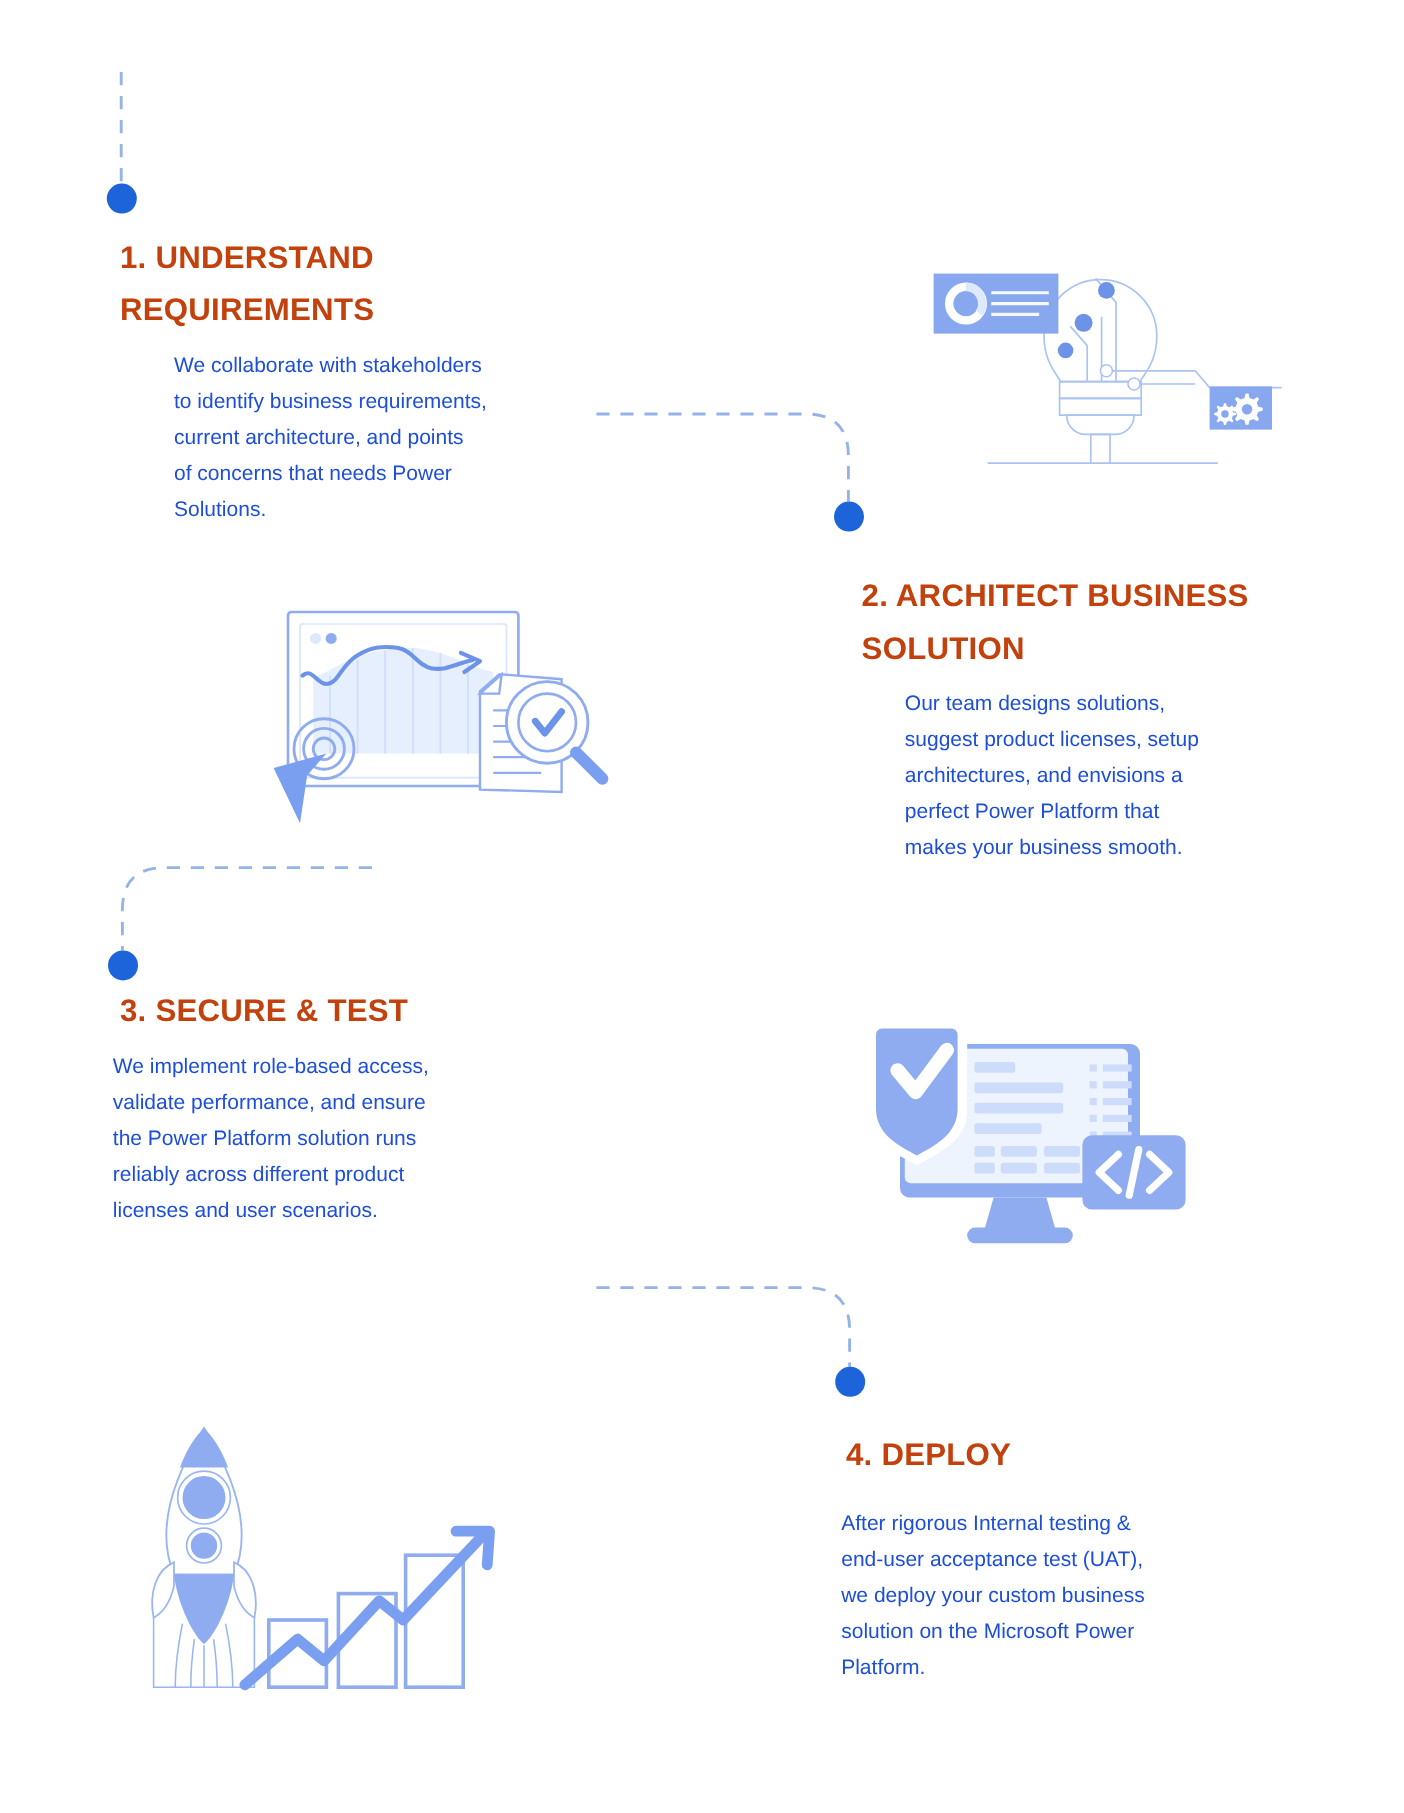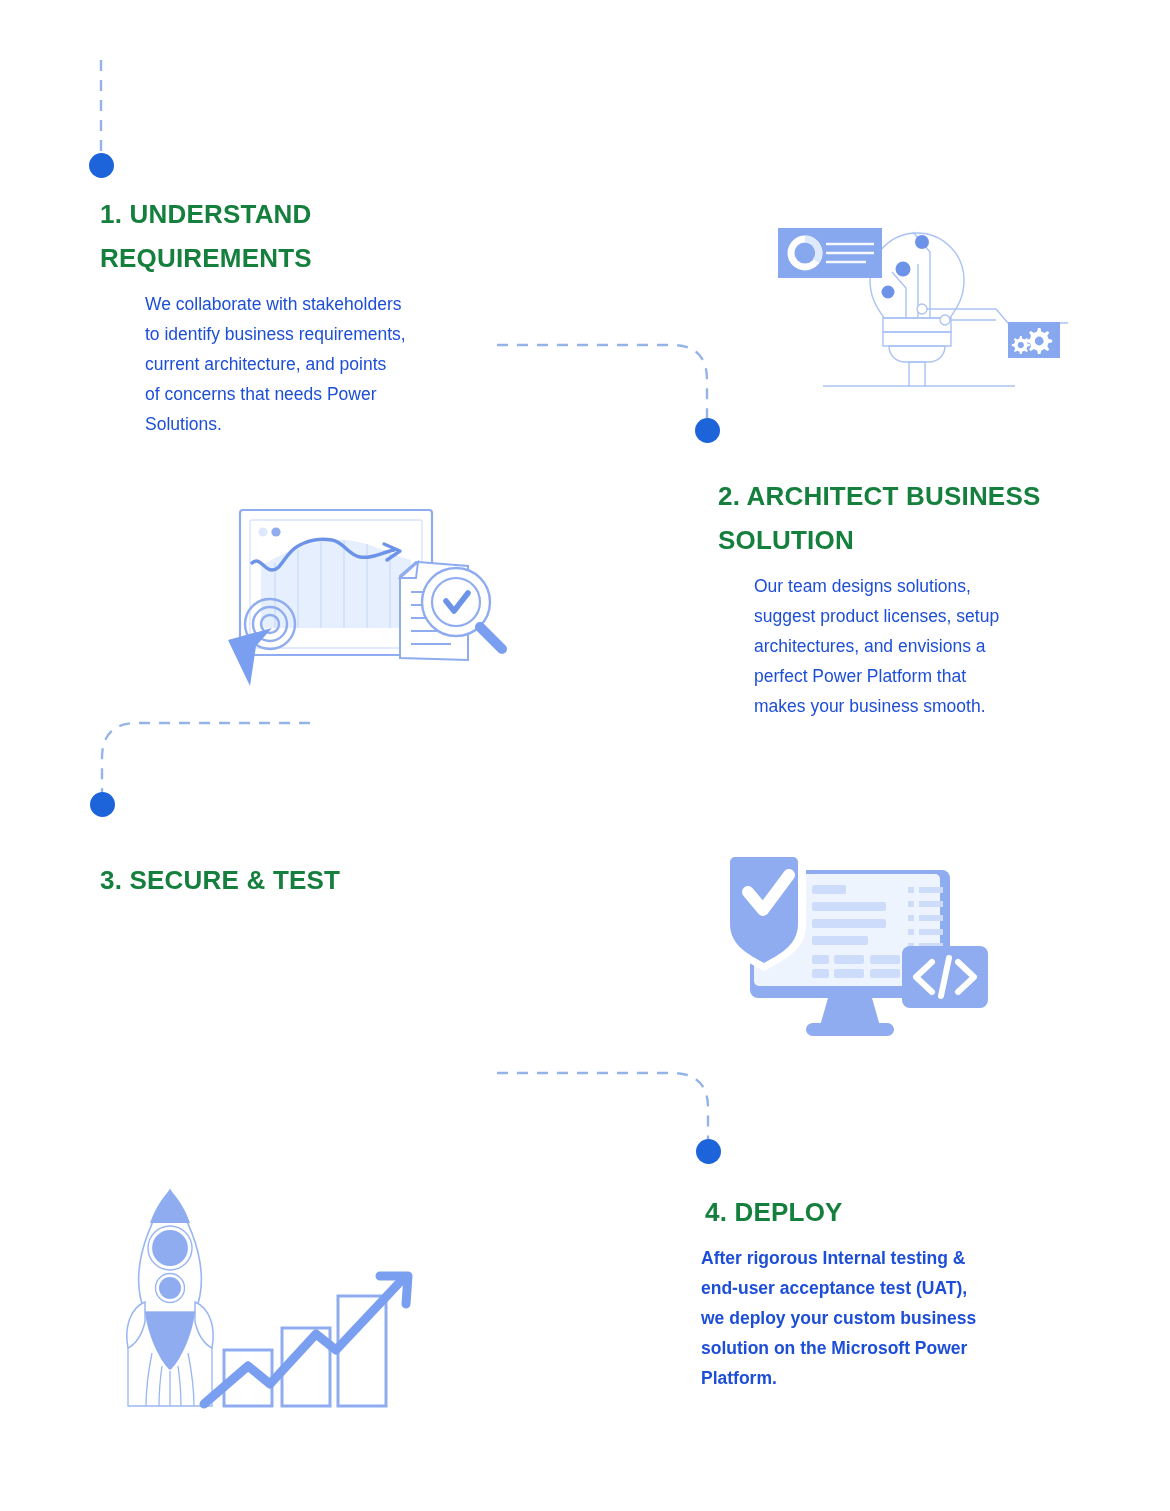--- a/index.html
+++ b/index.html
@@ -10,21 +10,21 @@
     font-family:"Liberation Sans","DejaVu Sans",sans-serif;
     position:relative;overflow:hidden;
     -webkit-font-smoothing:antialiased;
   }
   .stage{position:absolute;inset:0;}
   .layer-lines{position:absolute;left:0;top:0;width:1170px;height:1511px;pointer-events:none;}
 
   
   .step{position:absolute;}
   .step-title{
-    color:#15803d;
+    color:#c2410c;
     font-weight:bold;
     font-size:26px;
     line-height:44px;
     letter-spacing:.2px;
     margin:0;
     white-space:pre-line;
   }
   .step-body{
     color:#1d4ed8;
     font-size:17.5px;
@@ -32,25 +32,25 @@
     margin:0;
     white-space:pre-line;
   }
 
   #step-1{left:100px;top:192px;width:400px;}
   #step-1 .step-body{margin-left:45px;margin-top:9px;width:345px;}
 
   #step-2{left:718px;top:474px;width:400px;}
   #step-2 .step-body{margin-left:36px;margin-top:9px;width:350px;}
 
-  #step-3{left:100px;top:858px;width:400px;}
+  #step-3{left:100px;top:820px;width:400px;}
   #step-3 .step-body{margin-left:-6px;margin-top:9px;width:345px;}
 
   #step-4{left:705px;top:1190px;width:400px;}
-  #step-4 .step-body{margin-left:-4px;margin-top:9px;width:330px;font-weight:bold;}
+  #step-4 .step-body{margin-left:-4px;margin-top:20px;width:330px;}
 
   
   .node{
     position:absolute;
     width:25px;height:25px;border-radius:50%;
     background:#1d64da;
   }
   #node-1{left:89px;top:153px;}
   #node-2{left:695px;top:418px;}
   #node-3{left:90px;top:792px;}
@@ -97,20 +97,25 @@
 SOLUTION</h2>
     <p class="step-body">Our team designs solutions,
 suggest product licenses, setup
 architectures, and envisions a
 perfect Power Platform that
 makes your business smooth.</p>
   </div>
 
   <div class="step" id="step-3">
     <h2 class="step-title">3.  SECURE &amp; TEST</h2>
+    <p class="step-body">We implement role-based access,
+validate performance, and ensure
+the Power Platform solution runs
+reliably across different product
+licenses and user scenarios.</p>
   </div>
 
   <div class="step" id="step-4">
     <h2 class="step-title">4.  DEPLOY</h2>
     <p class="step-body">After rigorous Internal testing &amp;
 end-user acceptance test (UAT),
 we deploy your custom business
 solution on the Microsoft Power
 Platform.</p>
   </div>

